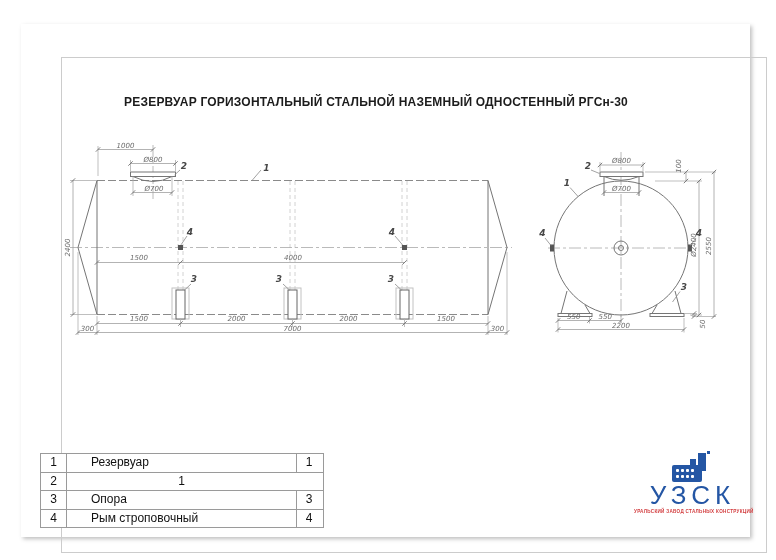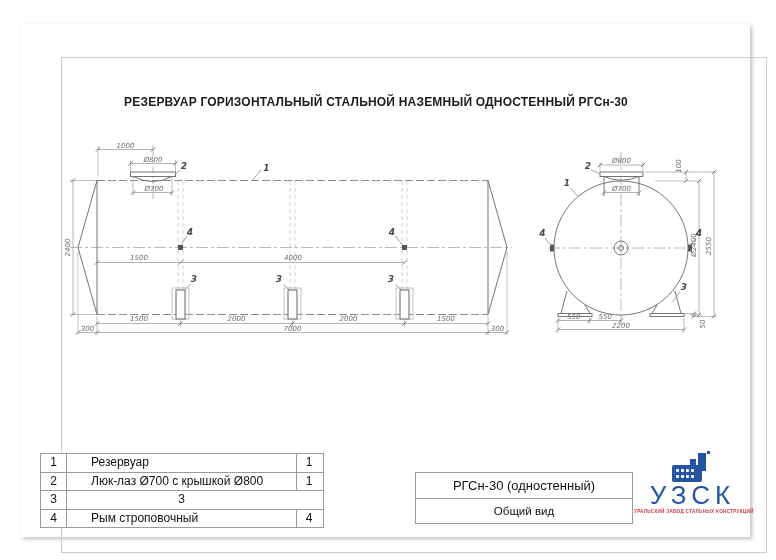--- a/index.html
+++ b/index.html
@@ -195,38 +195,34 @@
   </svg>
 
   <div id="parts-table">
     <div class="prow">
       <div class="pc pn">1</div>
       <div class="pc">Резервуар</div>
       <div class="pc pq">1</div>
     </div>
     <div class="prow">
       <div class="pc pn">2</div>
-      <div class="pc">Люк-лаз Ø700 с крышкой Ø800</div>
       <div class="pc pq">1</div>
     </div>
     <div class="prow">
       <div class="pc pn">3</div>
+      <div class="pc">Опора</div>
       <div class="pc pq">3</div>
     </div>
     <div class="prow">
       <div class="pc pn">4</div>
       <div class="pc">Рым строповочный</div>
       <div class="pc pq">4</div>
     </div>
   </div>
 
-  <div id="title-block">
-    <div id="tb-model">РГСн-30 (одностенный)</div>
-    <div id="tb-view">Общий вид</div>
-  </div>
 
   <div id="logo">
     <div id="logo-icon">
       <div class="f-chim2"></div>
       <div class="f-chim1"></div>
       <div class="f-smoke"></div>
       <div class="f-main"></div>
       <div class="f-win" style="left:6px;top:18px;"></div>
       <div class="f-win" style="left:11px;top:18px;"></div>
       <div class="f-win" style="left:16px;top:18px;"></div>

